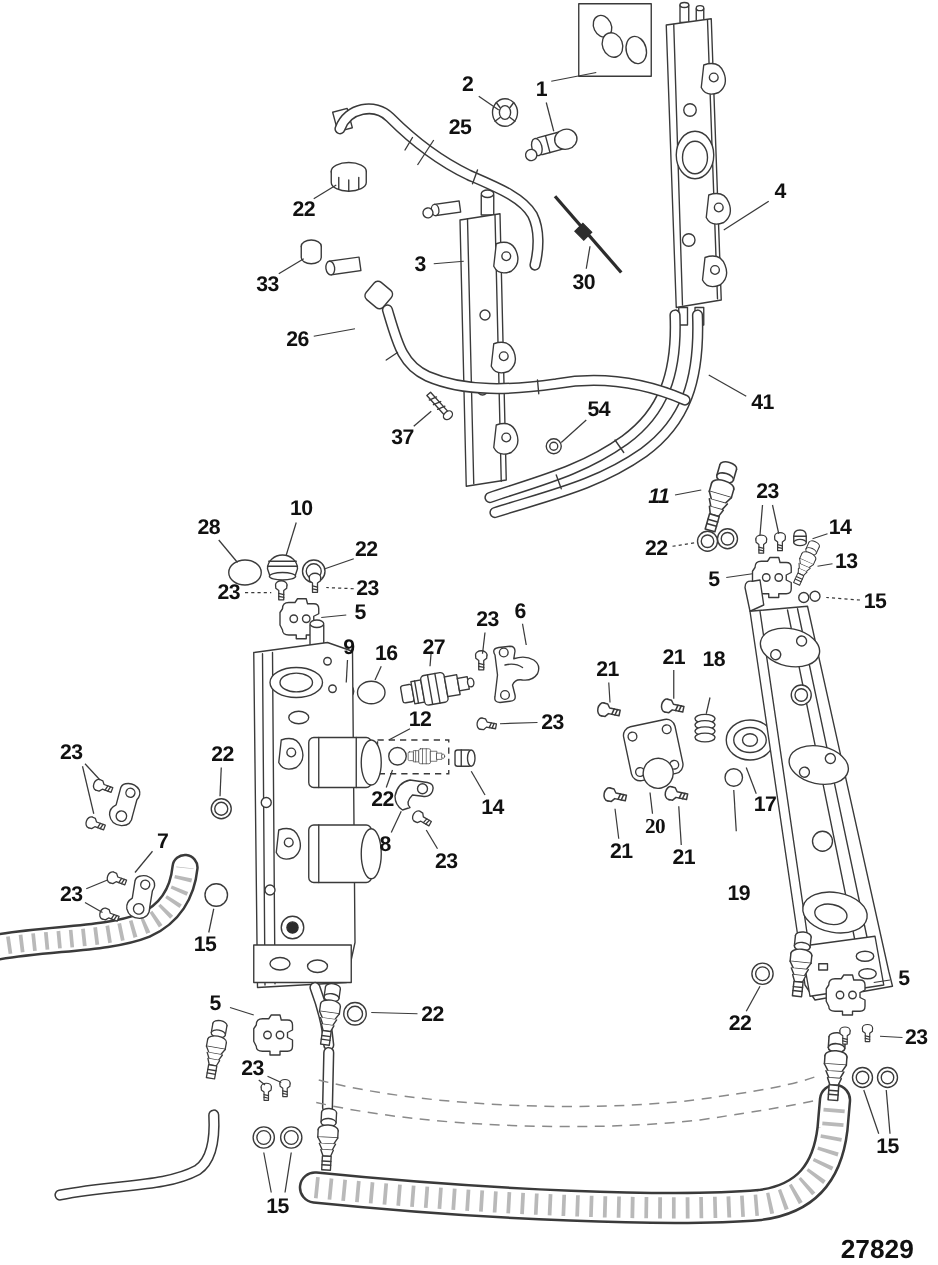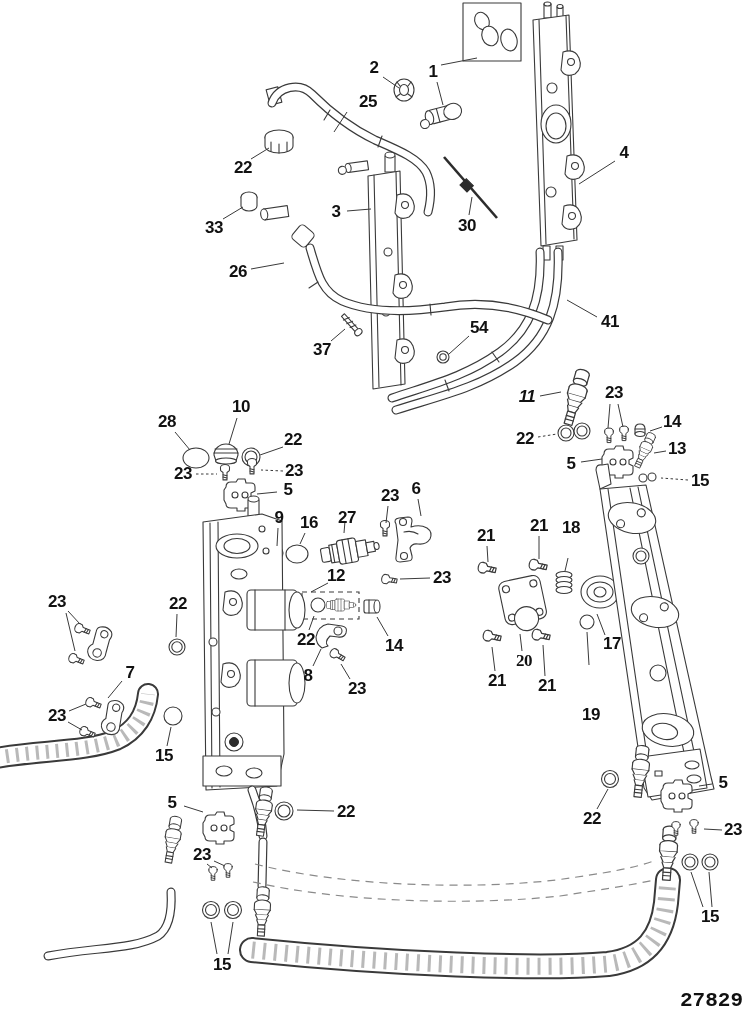--- a/index.html
+++ b/index.html
@@ -14,21 +14,21 @@
   svg .fati{fill:none;stroke:#fff;stroke-width:22;stroke-linecap:round;}
   svg .fatx{fill:none;stroke:#8a8a8a;stroke-width:17;stroke-dasharray:3 8;opacity:.6;}
   svg .fat2{fill:none;stroke:#3a3a3a;stroke-width:22;stroke-linecap:round;}
   svg .fat2i{fill:none;stroke:#fff;stroke-width:18;stroke-linecap:round;}
   svg .fat2x{fill:none;stroke:#8a8a8a;stroke-width:14;stroke-dasharray:3 7;opacity:.6;}
   svg .dash{fill:none;stroke:#8a8a8a;stroke-width:1.2;stroke-dasharray:8 6;}
   svg .dbox{fill:none;stroke:#3a3a3a;stroke-width:1.1;stroke-dasharray:5 4;}
   svg .dark{fill:#2c2c2c;stroke:#2c2c2c;}
   .callout{position:absolute;transform:translate(-50%,-50%);font-weight:bold;font-size:17px;
            color:#111;letter-spacing:-0.5px;white-space:nowrap;}
-  .partnum{position:absolute;right:7px;bottom:0px;font-weight:bold;font-size:21px;color:#111;font-family:Liberation Mono, monospace;}
+  .partnum{position:absolute;right:19px;bottom:0px;font-weight:bold;font-size:21px;color:#111;}
   #leaders line{stroke:#3a3a3a;stroke-width:1;}
   #leaders line.d{stroke-dasharray:2.5 2.5;}
 </style>
 </head>
 <body>
 
 <div class="stage">
 
 <svg class="art" width="750" height="1012" viewBox="0 0 750 1012">
 <defs>

